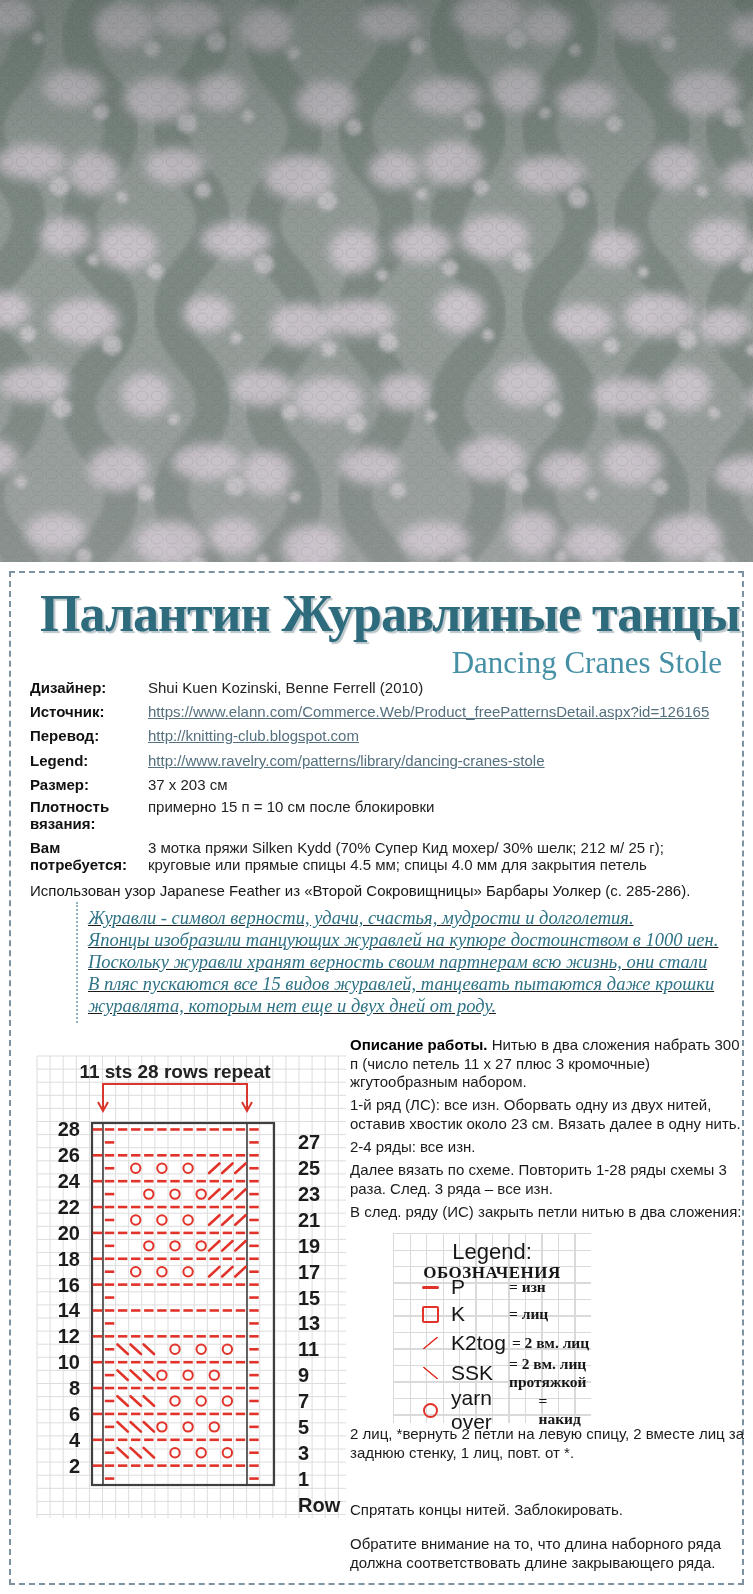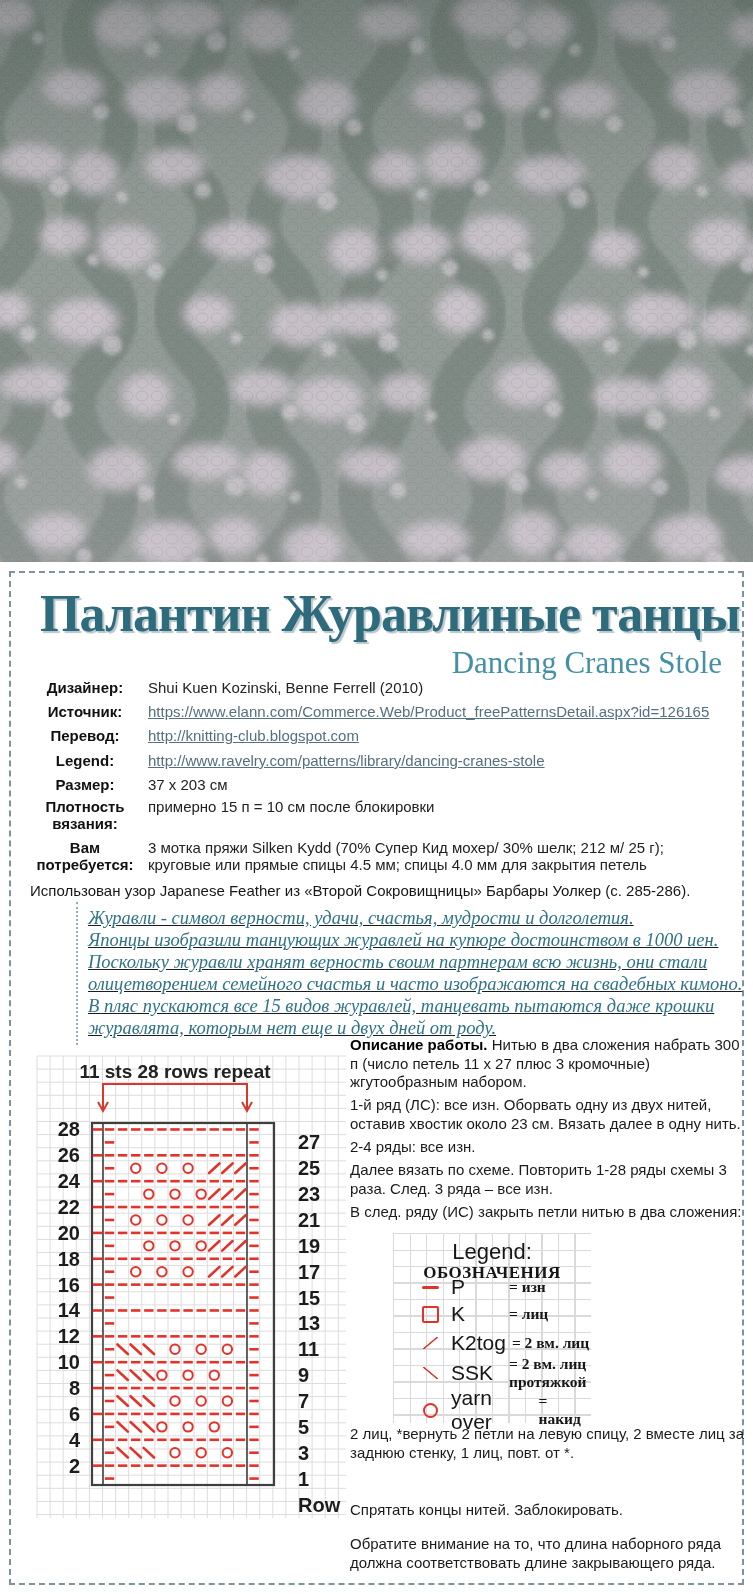--- a/index.html
+++ b/index.html
@@ -7,21 +7,21 @@
         font-family:"Liberation Sans",sans-serif;color:#1c1c1c;}
   .photo{position:absolute;left:0;top:0;width:753px;height:562px;}
   .doc-border{position:absolute;left:9px;top:571px;width:731px;height:1010px;
               border:2px dashed #7d93a2;background:transparent;}
   .title{position:absolute;left:40px;top:584px;width:700px;white-space:nowrap;
          font-family:"Liberation Serif",serif;font-size:52px;font-weight:600;
          color:#2d6b7d;text-shadow:2px 2px 1px rgba(130,150,158,.55);letter-spacing:-1px;}
   .subtitle{position:absolute;left:0;top:645px;width:722px;text-align:right;
             font-family:"Liberation Serif",serif;font-size:31px;color:#4690a6;}
   .meta-row{position:absolute;left:0;width:740px;font-size:15px;line-height:17px;}
-  .meta-label{position:absolute;left:30px;width:110px;text-align:center;font-weight:bold;color:#111;}
+  .meta-label{position:absolute;left:30px;width:110px;text-align:left;font-weight:bold;color:#111;}
   .meta-value{position:absolute;left:148px;width:588px;color:#222;}
   .link{color:#54707e;text-decoration:underline;cursor:pointer;}
   .note{position:absolute;left:30px;top:882px;width:700px;font-size:15px;color:#171717;}
   .quote{position:absolute;left:76px;top:902px;border-left:2px dotted #8fb0ba;padding:5px 0 6px 10px;text-decoration:underline;}
   .quote div{font-family:"Liberation Serif",serif;font-style:italic;font-size:18.5px;
              line-height:22px;color:#2f7386;white-space:nowrap;}
   .chart-wrap{position:absolute;left:30px;top:1048px;width:320px;height:475px;}
   .rcol{position:absolute;left:350px;width:394px;font-size:15px;line-height:18.5px;color:#1b1b1b;}
   .rcol b{color:#000;}
   .legend-box{position:absolute;left:355px;top:1233px;width:198px;height:190px;background:
@@ -265,21 +265,20 @@
       <span>круговые или прямые спицы 4.5 мм; спицы 4.0 мм для закрытия петель</span>
     </span>
   </div>
 
   <div class="note">Использован узор Japanese Feather из «Второй Сокровищницы» Барбары Уолкер (с. 285-286).</div>
 
   <div class="quote">
     <div>Журавли - символ верности, удачи, счастья, мудрости и долголетия.</div>
     <div>Японцы изобразили танцующих журавлей на купюре достоинством в 1000 иен.</div>
     <div>Поскольку журавли хранят верность своим партнерам всю жизнь, они стали</div>
-    <div>олицетворением семейного счастья и часто изображаются на свадебных кимоно.</div>
     <div>В пляс пускаются все 15 видов журавлей, танцевать пытаются даже крошки</div>
     <div>журавлята, которым нет еще и двух дней от роду.</div>
   </div>
 
   <div class="chart-wrap">
     <svg id="chart-svg" width="320" height="475" viewBox="0 0 320 475">
         <line x1="7" y1="8" x2="7" y2="470" stroke="#dddddd" stroke-width="1"></line>
         <line x1="20.1" y1="8" x2="20.1" y2="470" stroke="#dddddd" stroke-width="1"></line>
         <line x1="33.2" y1="8" x2="33.2" y2="470" stroke="#dddddd" stroke-width="1"></line>
         <line x1="46.300000000000004" y1="8" x2="46.300000000000004" y2="470" stroke="#dddddd" stroke-width="1"></line>

